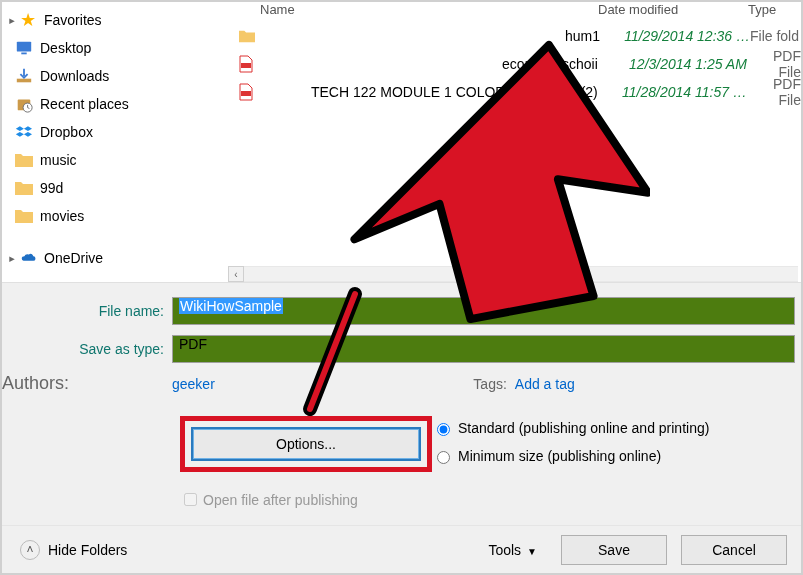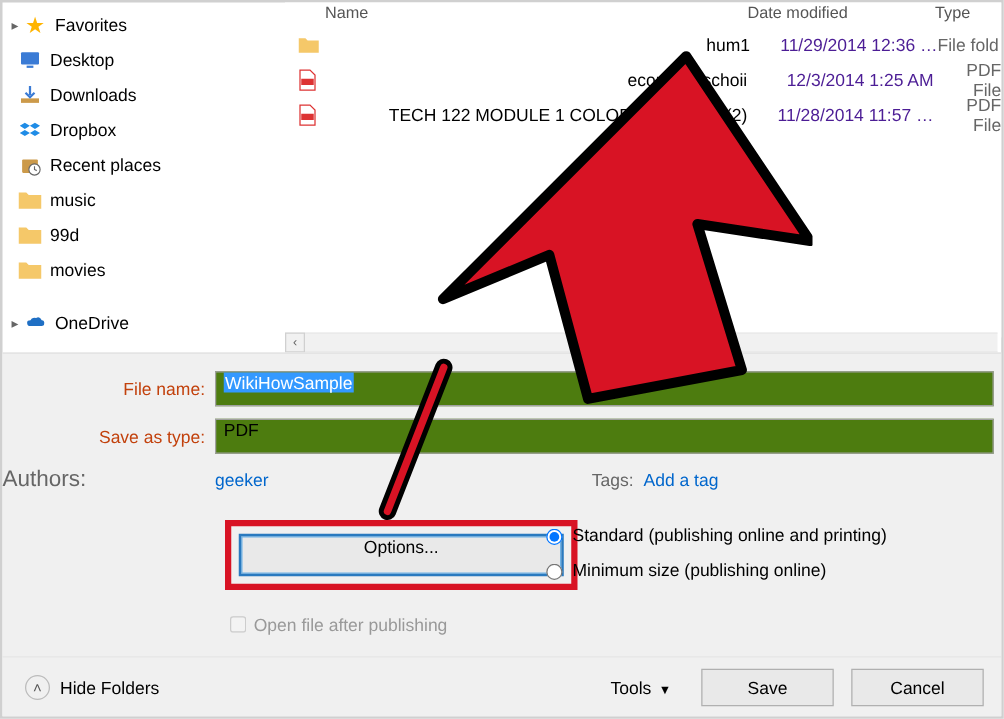--- a/index.html
+++ b/index.html
@@ -22,49 +22,49 @@
   .desktop-ic svg, .dl-ic svg, .dropbox-ic svg, .clock-ic svg { width:18px; height:18px; }
   .folder-ic svg { width:20px; height:18px; }
   .onedrive-ic svg { width:18px; height:16px; }
 
   .filelist {
     position: absolute; left: 226px; top: 20px; right: 0; height: 248px; background: #fff; text-align: right;
   }
   .file-row { display: flex; align-items: center; height: 28px; font-size: 14px; padding-left: 10px; }
   .file-row .fic { width: 22px; display:inline-flex; align-items:center; }
   .file-name { width: 340px; }
-  .file-date { width: 150px; color: #4c1d95; }
+  .file-date { width: 150px; color: #15803d; font-style: italic; }
   .file-type { color: #666; }
   .pdf-ic svg { width:16px; height:18px; }
 
   .scroll-h { position:absolute; left:226px; top:264px; right:3px; height:16px; display:flex; align-items:center; }
   .scroll-h .btn { width:16px; height:16px; background:#f1f1f1; border:1px solid #d0d0d0; display:inline-flex;align-items:center;justify-content:center; font-size:10px; color:#666; }
   .scroll-h .track { flex:1; height:16px; background:#f1f1f1; border-top:1px solid #e8e8e8; border-bottom:1px solid #e8e8e8; }
 
   .form-area {
     position: absolute; left: 0; top: 280px; right: 0; bottom: 48px;
     background: #f0f0f0; border-top: 1px solid #e0e0e0; padding-top: 14px;
   }
   .form-row { display:flex; align-items:center; margin-bottom:10px; }
-  .form-label { width: 170px; text-align:right; padding-right:8px; font-size:14px; color:#c2410c; }
+  .form-label { width: 170px; text-align:right; padding-right:8px; font-size:14px; color:#0f766e; }
   .form-input {
     flex:1; height:28px; border:1px solid #a0a0a0; background:#4d7c0f; font-size:14px; padding-left:6px; margin-right:6px;
   }
   .selected { background:#3399ff; color:#fff; display:inline-block; padding:0 1px; }
   .meta-row { display:flex; align-items:center; margin-top:6px; }
   .meta-label { width: 170px; text-align:left; padding-right:8px; font-size:18px; color:#666; }
   .meta-val { font-size:14px; color:#0066cc; cursor:pointer; }
   .tags-label { margin-left: 240px; width:60px; text-align:right; padding-right:8px; font-size:14px; color:#666; }
 
   .mid-block { display:flex; margin-top:22px; }
   .left-mid { width: 430px; padding-left: 178px; }
   .options-wrap { border:5px solid #d81324; padding:6px; display:inline-block; }
   .options-btn {
-    width: 260px; height: 34px; background:#e9e9e9; border:2px solid #2a7abf; box-shadow: inset 0 0 0 1px #6fb2e6;
-    display:flex; align-items:flex-start; justify-content:center; font-size:14px; color:#000; cursor:pointer;
+    width: 230px; height: 34px; background:#e9e9e9; border:2px solid #2a7abf; box-shadow: inset 0 0 0 1px #6fb2e6;
+    display:flex; align-items:center; justify-content:center; font-size:14px; color:#000; cursor:pointer;
   }
   .openfile { margin-top:18px; display:flex; align-items:center; font-size:14px; color:#999; }
   .openfile input { margin-right:6px; }
 
   .right-mid { flex:1; padding-top:4px; }
   .radio-row { display:flex; align-items:flex-start; margin-bottom:12px; font-size:14px; }
   .radio-row input { margin-top:3px; margin-right:8px; }
 
   .bottom-bar {
     position:absolute; left:0; right:0; bottom:0; height:48px; background:#f0f0f0; border-top:1px solid #e5e5e5;
@@ -110,36 +110,36 @@
     <div class="side-item">
       <span class="ic dl-ic">
           <svg viewBox="0 0 20 20">
             <rect x="2" y="13" width="16" height="4" fill="#cc9a4a"></rect>
             <path d="M10 2 L10 10 M6 8 L10 12 L14 8" stroke="#3a7bd5" stroke-width="2" fill="none"></path>
           </svg>
         </span>
       <span class="side-label">Downloads</span>
     </div>
     <div class="side-item">
-      <span class="ic dropbox-ic">
-          <svg viewBox="0 0 20 20">
-            <path d="M5 3 L10 6 L5 9 L0 6 Z M15 3 L20 6 L15 9 L10 6 Z M5 10 L10 13 L5 16 L0 13 Z M15 10 L20 13 L15 16 L10 13 Z" fill="#1f8ce6" transform="scale(0.9) translate(1,1)"></path>
-          </svg>
-        </span>
-      <span class="side-label">Dropbox</span>
-    </div>
-    <div class="side-item">
       <span class="ic clock-ic">
           <svg viewBox="0 0 20 20">
             <rect x="3" y="5" width="14" height="12" fill="#cc9a4a" rx="1"></rect>
             <circle cx="14" cy="14" r="5" fill="#fff" stroke="#666"></circle>
             <path d="M14 11 L14 14 L16 15" stroke="#666" fill="none"></path>
           </svg>
         </span>
       <span class="side-label">Recent places</span>
+    </div>
+    <div class="side-item">
+      <span class="ic dropbox-ic">
+          <svg viewBox="0 0 20 20">
+            <path d="M5 3 L10 6 L5 9 L0 6 Z M15 3 L20 6 L15 9 L10 6 Z M5 10 L10 13 L5 16 L0 13 Z M15 10 L20 13 L15 16 L10 13 Z" fill="#1f8ce6" transform="scale(0.9) translate(1,1)"></path>
+          </svg>
+        </span>
+      <span class="side-label">Dropbox</span>
     </div>
     <div class="side-item">
       <span class="ic folder-ic">
           <svg viewBox="0 0 20 18">
             <path d="M1 3 L7 3 L9 5 L19 5 L19 16 L1 16 Z" fill="#f5c869"></path>
           </svg>
         </span>
       <span class="side-label">music</span>
     </div>
     <div class="side-item">

